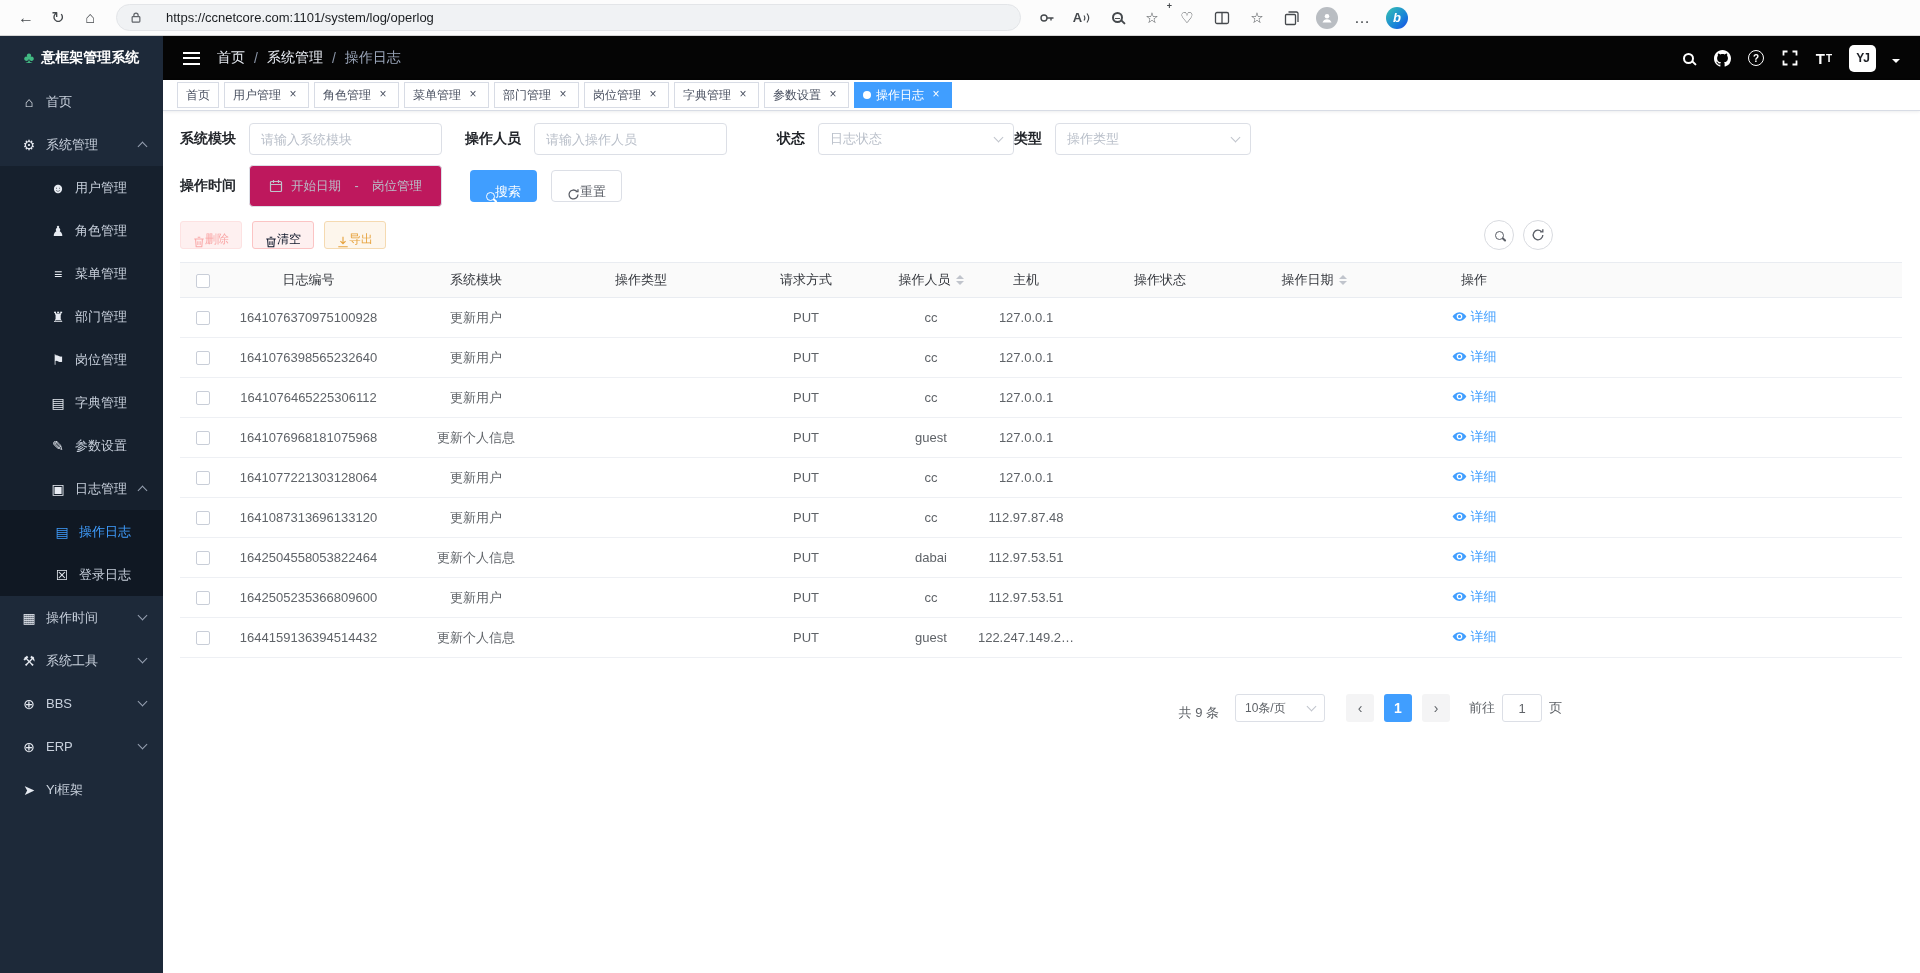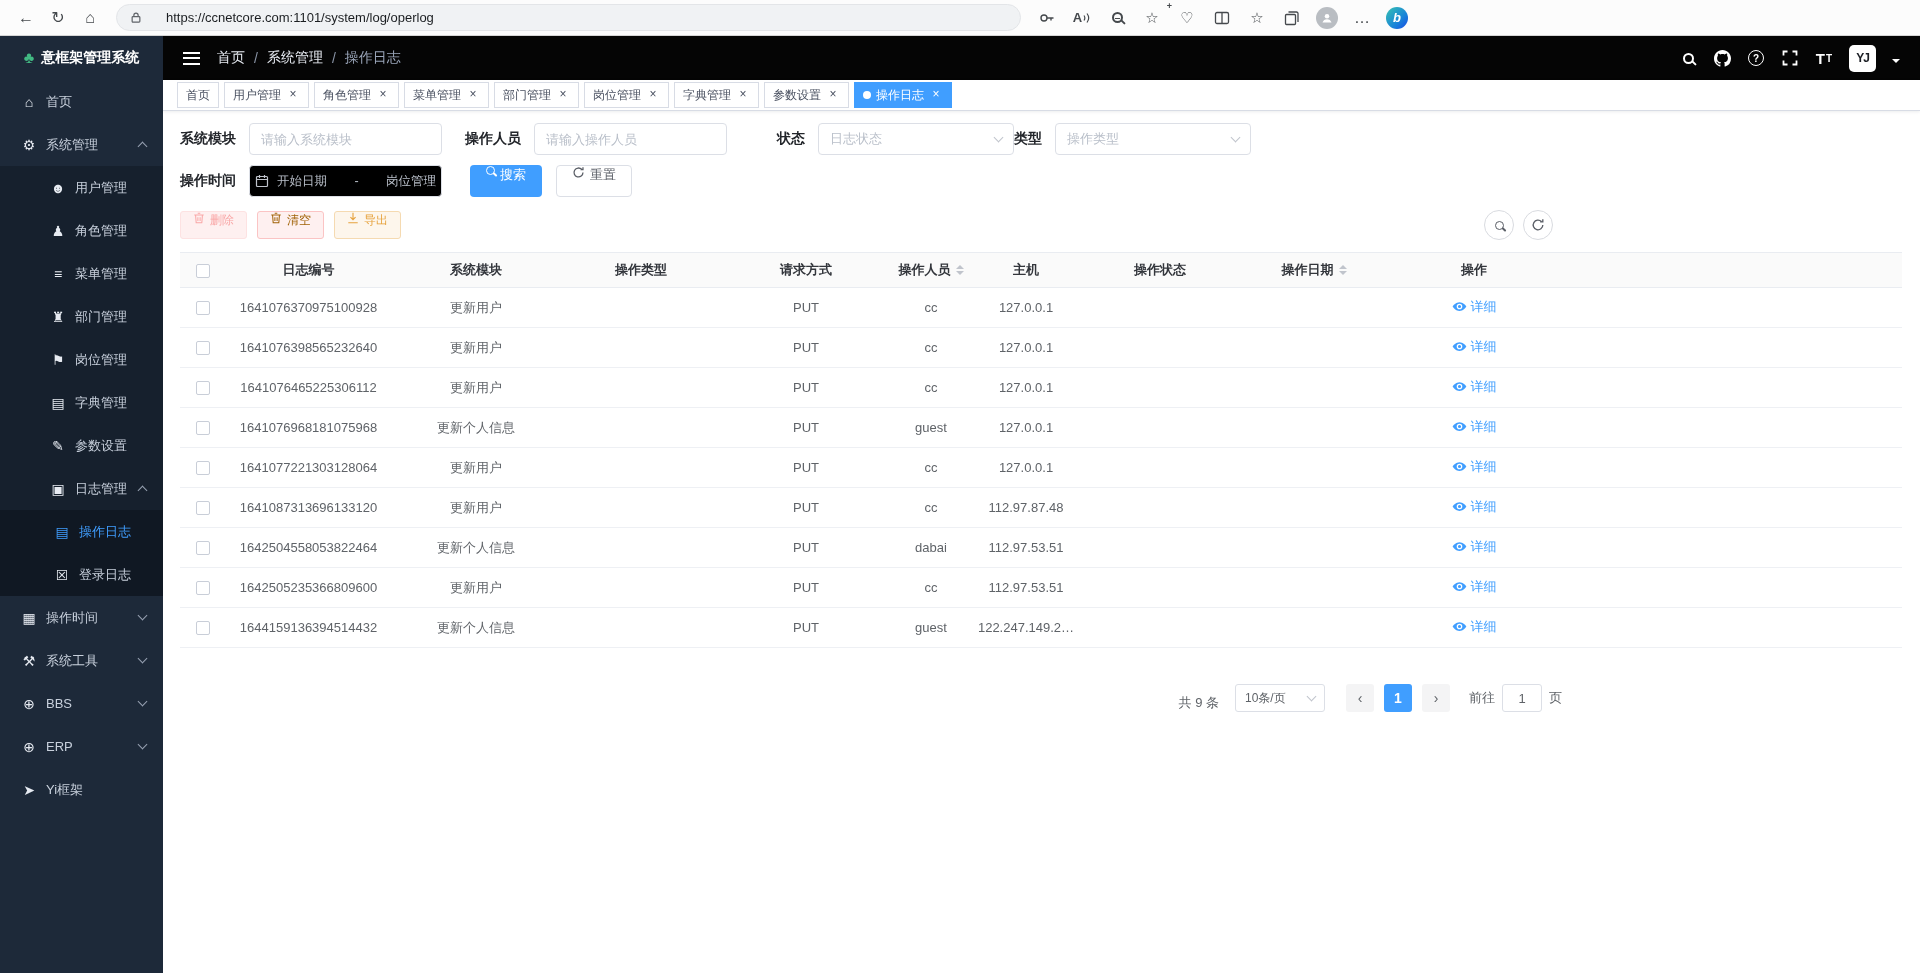--- a/index.html
+++ b/index.html
@@ -61,40 +61,40 @@
 
   
   .content{flex:1;padding:12px 18px 0 17px;overflow:hidden}
   .frow{display:flex;align-items:center;margin-bottom:10px}
   .fg{display:flex;align-items:center}
   .flabel{font-size:14px;font-weight:700;color:#23262b;margin-right:13px;white-space:nowrap}
   .finput{width:193px;height:32px;border:1px solid #dcdfe6;border-radius:4px;padding:9px 11px;font-size:13px;color:#606266;outline:none}
   .finput::placeholder{color:#b9bfc9}
   .fselect{width:196px;height:32px;border:1px solid #dcdfe6;border-radius:4px;display:flex;align-items:center;justify-content:space-between;padding:0 11px;color:#b9bfc9;font-size:13px;background:#fff;cursor:pointer}
   .sel-caret{width:7px;height:7px;border-right:1.3px solid #c0c4cc;border-bottom:1.3px solid #c0c4cc;transform:rotate(45deg);margin-top:-3px}
-  .daterange{width:193px;height:32px;border:1px solid #dcdfe6;border-radius:4px;display:flex;align-items:center;padding:0 5px;gap:8px;font-size:12.5px;color:#b9bfc9;background:#000000;cursor:pointer}
+  .daterange{width:193px;height:42px;border:1px solid #dcdfe6;border-radius:4px;display:flex;align-items:center;padding:0 19px;gap:8px;font-size:12.5px;color:#b9bfc9;background:#be185d;cursor:pointer}
   .dr-sep{color:#b9bfc9;flex:1;text-align:center}
-  .btn{display:inline-flex;align-items:flex-start;justify-content:center;gap:5px;border-radius:4px;cursor:pointer;border:1px solid transparent;font-size:13px;background:#fff}
+  .btn{display:inline-flex;align-items:flex-end;justify-content:center;border-radius:4px;cursor:pointer;border:1px solid transparent;font-size:13px;background:#fff}
   .btn-search{height:32px;padding:0 15px;background:#409eff;color:#fff;margin-left:28px}
   .btn-reset{height:32px;padding:0 15px;border-color:#dcdfe6;color:#5a5e66;margin-left:14px}
   .mag-sm{width:9px;height:9px;border-width:1.6px}
   .mag-sm::after{height:5px;right:-2px;bottom:-3px}
 
   .action-wrap{width:1373px}
   .action-row{display:flex;align-items:center;margin:13px 0 12px}
   .btn-mini{height:28px;padding:0 12px;font-size:12px;border-radius:3px}
   .btn-del{background:#fef0f0;border-color:#fde2e2;color:#f9a7a7;cursor:not-allowed}
-  .btn-clear{background:#fef0f0;border-color:#fbc4c4;color:#a16207;margin-left:10px}
+  .btn-clear{background:#fef0f0;border-color:#fbc4c4;color:#0f172a;margin-left:10px}
   .btn-export{background:#fdf6ec;border-color:#f5dab1;color:#e6a23c;margin-left:10px}
   .right-tools{margin-left:auto;display:flex;align-items:center;gap:9px}
   .circle-btn{width:30px;height:30px;border-radius:50%;border:1px solid #d9dbe0;background:#fff;color:#5a5e66;display:inline-flex;align-items:center;justify-content:center;cursor:pointer}
 
   
   table{width:100%;border-collapse:collapse;table-layout:fixed}
-  thead th{height:35px;background:#fafafa;font-size:13px;color:#33363c;font-weight:700;text-align:center;border-top:1px solid #e9ecf1;border-bottom:1px solid #e9ecf1;white-space:nowrap}
+  thead th{height:35px;background:#fafafa;font-size:13px;color:#33363c;font-weight:400;text-align:center;border-top:1px solid #e9ecf1;border-bottom:1px solid #e9ecf1;white-space:nowrap}
   tbody td{height:40px;text-align:center;font-size:13px;color:#5f6368;border-bottom:1px solid #eef0f4;white-space:nowrap;overflow:hidden;text-overflow:ellipsis}
   .checkbox{width:14px;height:14px;border:1px solid #c9ced8;border-radius:2px;display:inline-block;background:#fff;vertical-align:middle;cursor:pointer}
   .sorts{display:inline-flex;flex-direction:column;margin-left:5px;vertical-align:middle}
   .sorts i{width:0;height:0;border:4px solid transparent;display:block}
   .sorts .s-up{border-bottom-color:#c0c4cc;margin-bottom:2px}
   .sorts .s-down{border-top-color:#c0c4cc}
   .detail-btn{color:#409eff;display:inline-flex;align-items:center;gap:4px;cursor:pointer;font-size:13px}
 
   
   .pager{display:flex;align-items:flex-end;justify-content:flex-end;margin:36px 340px 0 0;font-size:13px;color:#5f6368}

